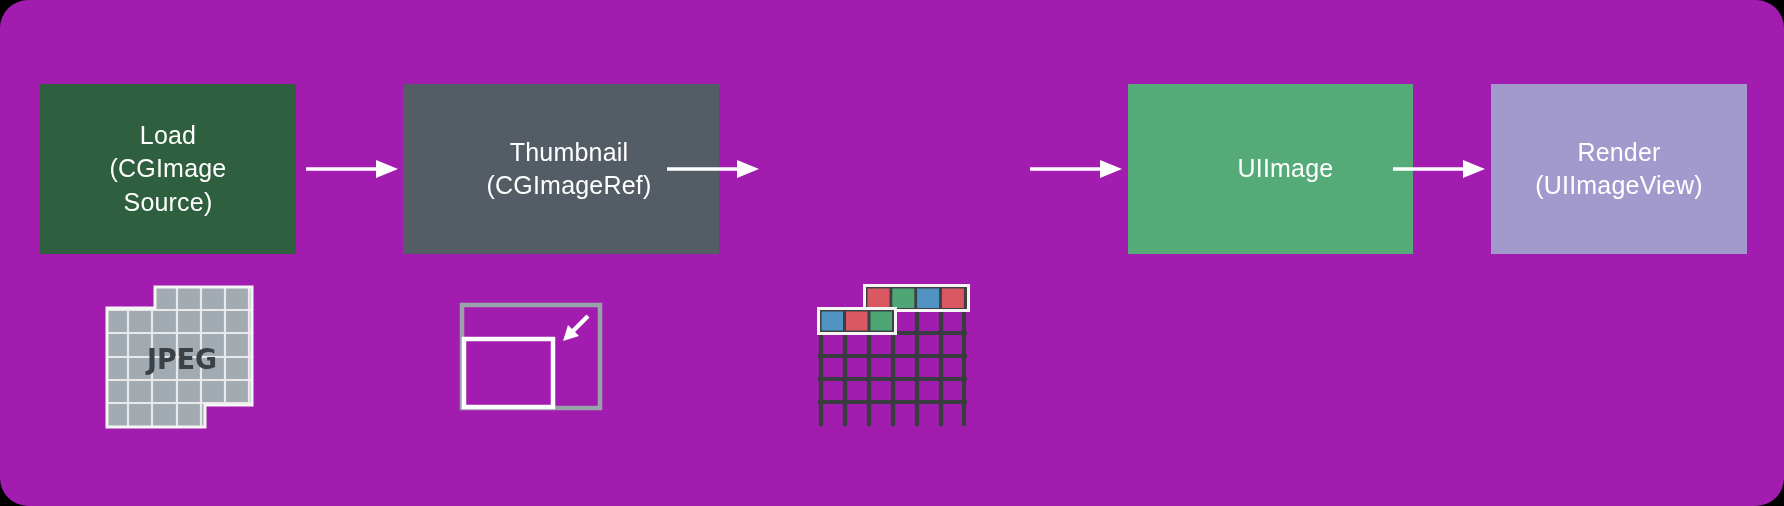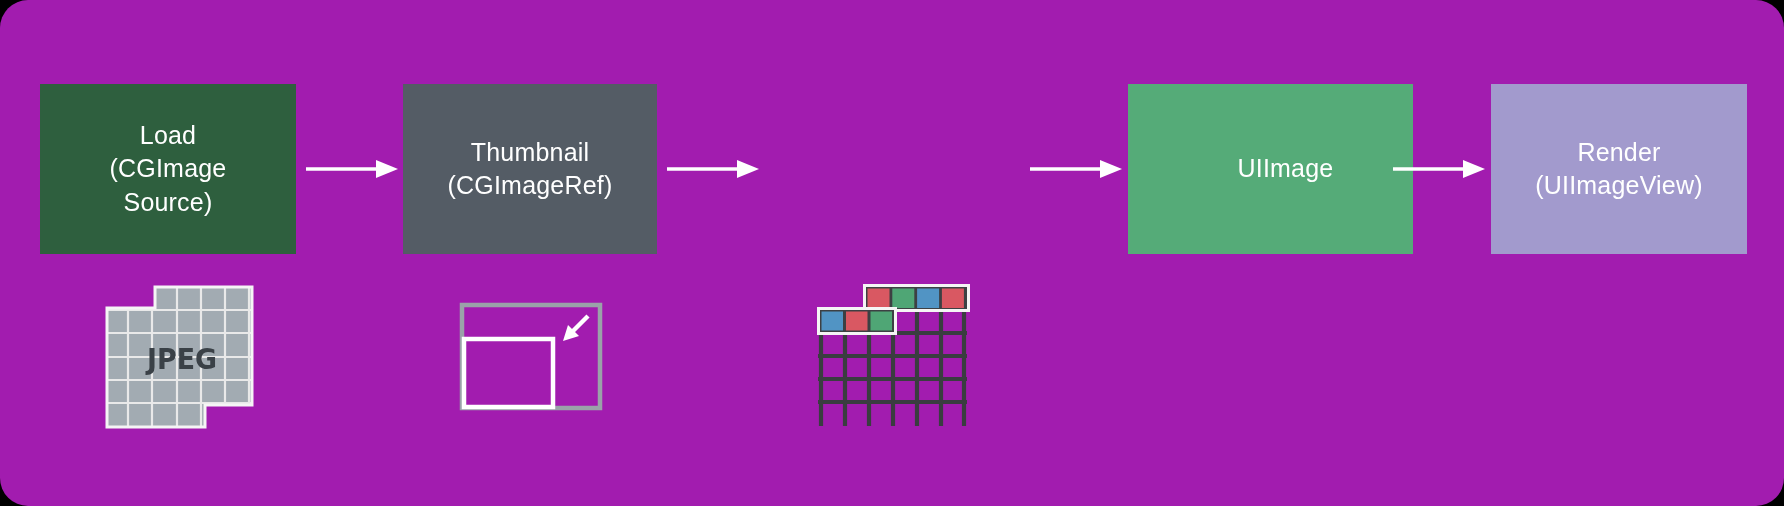--- a/index.html
+++ b/index.html
@@ -24,21 +24,21 @@
 </head>
 <body>
 
 <div class="canvas">
 
   <div class="stage" style="left: 40px; width: 256px; background-color: rgb(46, 95, 62);">
     <span class="stage-label">Load
 (CGImage
 Source)</span>
   </div>
-  <div class="stage" style="left: 403px; width: 254px; background-color: rgb(84, 92, 101);">
+  <div class="stage" style="left: 403px; width: 300px; background-color: rgb(84, 92, 101); padding-left: 16px;">
     <span class="stage-label">Thumbnail
 (CGImageRef)</span>
   </div>
   <div class="stage" style="left: 1128px; width: 255px; background-color: rgb(85, 171, 120); padding-left: 30px;">
     <span class="stage-label">UIImage</span>
   </div>
   <div class="stage" style="left: 1491px; width: 256px; background-color: rgb(162, 154, 205);">
     <span class="stage-label">Render
 (UIImageView)</span>
   </div>

